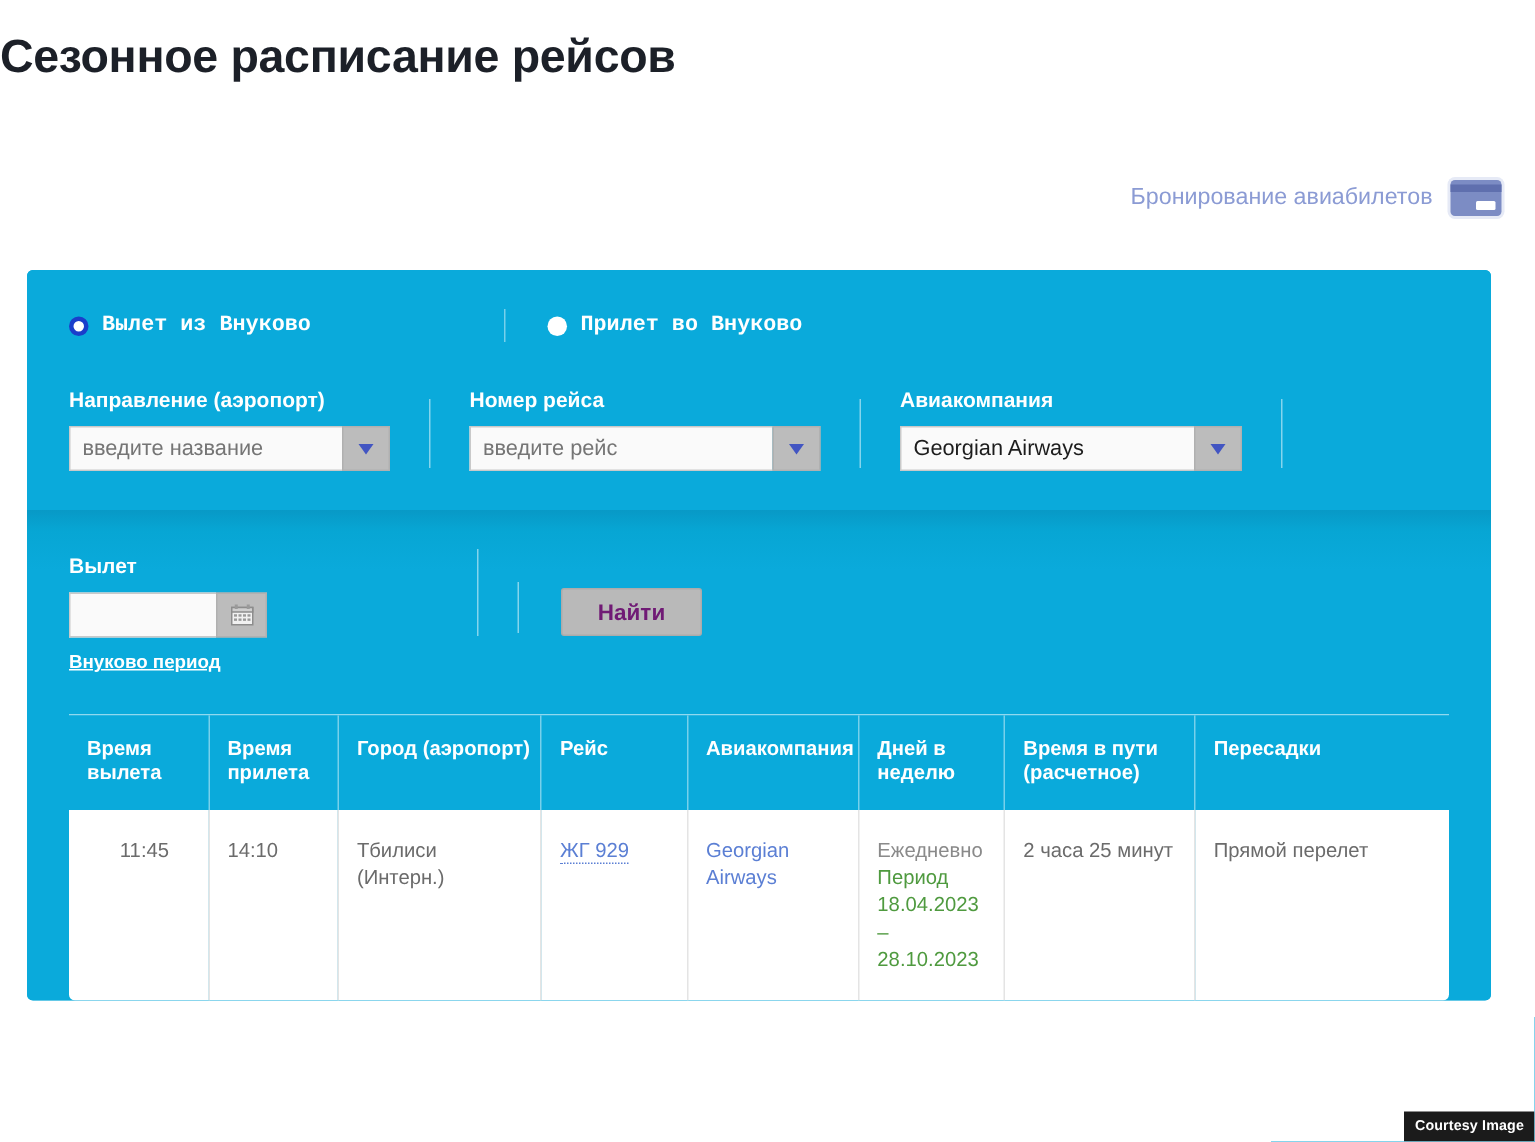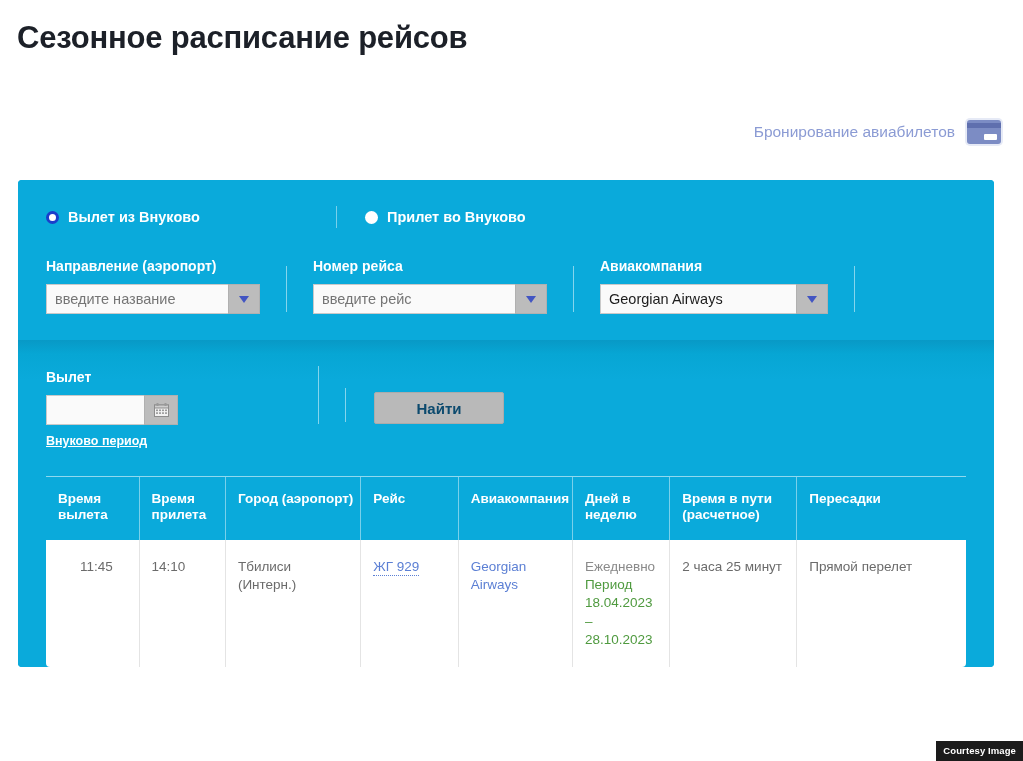--- a/index.html
+++ b/index.html
@@ -12,21 +12,21 @@
     background: #ffffff;
     font-family: "Liberation Sans", sans-serif;
     -webkit-font-smoothing: antialiased;
     position: relative;
     overflow: hidden;
   }
 
   
   .page-title {
     position: absolute;
-    left: 17px;
+    left: 0;
     top: 20px;
     font-size: 31px;
     font-weight: bold;
     color: #1c2028;
     letter-spacing: -0.2px;
     white-space: nowrap;
   }
 
   
   .booking-row {
@@ -85,20 +85,21 @@
     background: linear-gradient(to bottom, #0899c6 0%, #07a6d4 14px, #0aaadb 40px, #0aaadb 100%);
     padding: 26px 28px 0 28px;
   }
 
   
   .radio-row {
     display: flex;
     align-items: center;
     height: 22px;
     margin-bottom: 30px;
+    font-family: Liberation Mono, monospace;
   }
   .radio-item {
     display: flex;
     align-items: center;
     gap: 9px;
     cursor: pointer;
   }
   .radio-item.first { width: 290px; }
   .radio-mark {
     width: 13px;
@@ -208,26 +209,26 @@
   .period-link {
     font-size: 12.5px;
     font-weight: bold;
     color: #ffffff;
     text-decoration: underline;
     margin-top: 9px;
     cursor: pointer;
     white-space: nowrap;
   }
   .search-btn {
-    width: 130px;
+    width: 94px;
     height: 32px;
     background: #b9b9b9;
     border: 1px solid #ababab;
     border-radius: 2px;
-    color: #0c4a6e;
+    color: #701a75;
     font-size: 15px;
     font-weight: bold;
     font-family: "Liberation Sans", sans-serif;
     cursor: pointer;
     display: flex;
     align-items: center;
     justify-content: center;
   }
 
   .hdr-divider {

